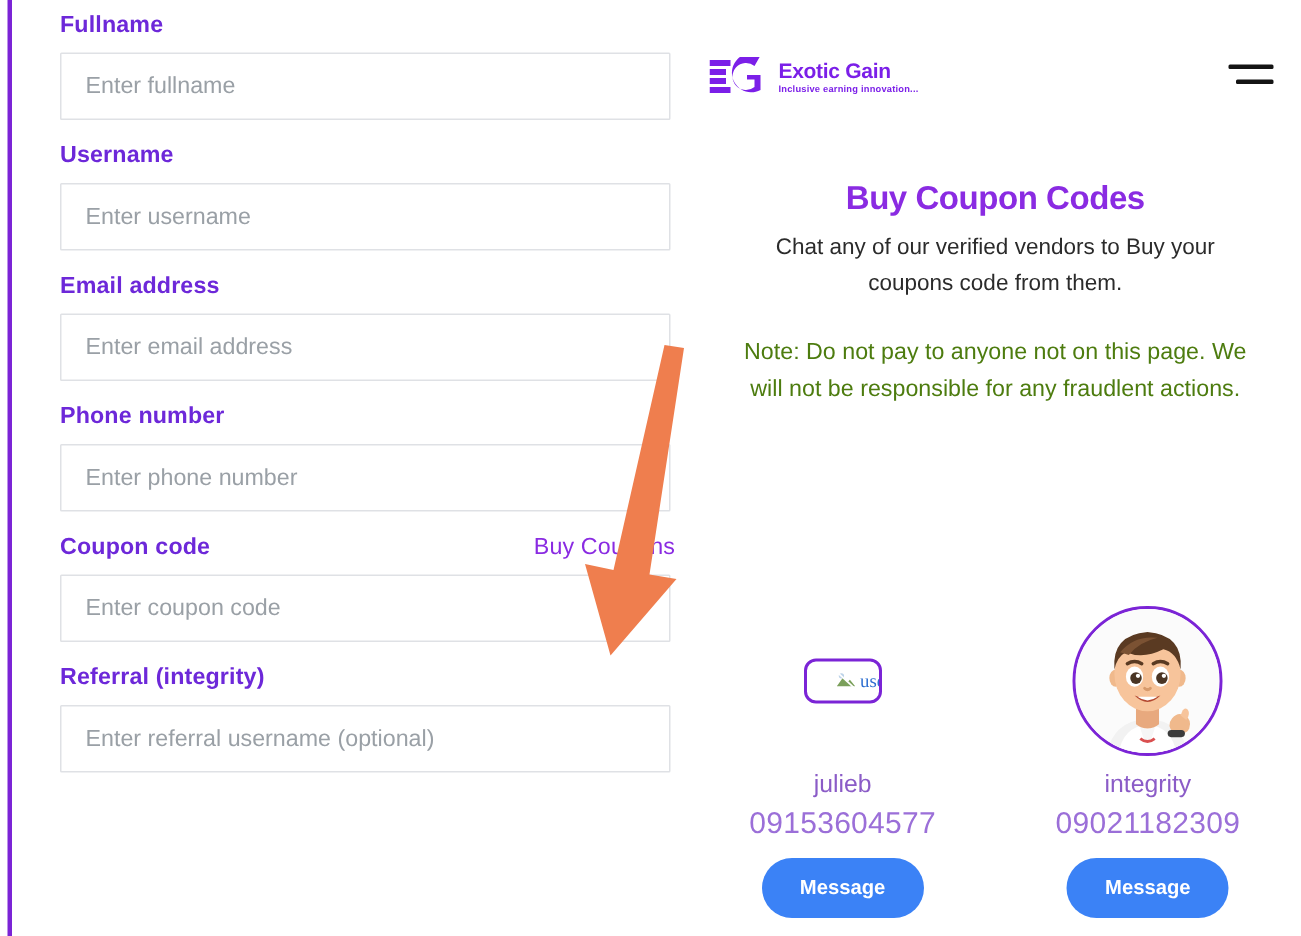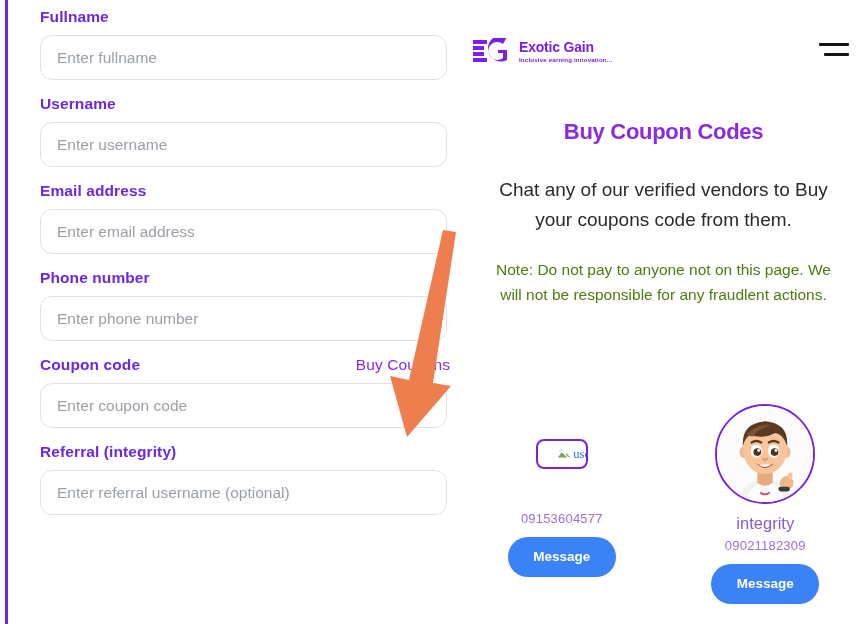--- a/index.html
+++ b/index.html
@@ -33,21 +33,21 @@
   .field-label {
     font-size: 15.5px; font-weight: 600; color: #6d28d9;
     letter-spacing: .1px;
   }
   .field-link {
     font-size: 15.5px; font-weight: 400; color: #8a2be2;
     cursor: pointer; letter-spacing: .1px;
   }
   .field-input {
     width: 407px; height: 45px;
-    border: 1px solid #dfe1e5; border-radius: 12px;
+    border: 1px solid #dfe1e5; border-radius: 1px;
     background: #fff;
     font-family: "Liberation Sans", sans-serif;
     font-size: 15.5px; color: #3c4043;
     padding: 0 16px;
     outline: none;
   }
   .field-input::placeholder { color: #9aa0a6; }
 
   
   .right-col {
@@ -83,22 +83,22 @@
   .hamburger span:last-child  { width: 25px; margin-left: 5px; }
 
   .headline {
     text-align: center;
     font-size: 22px; font-weight: 700; color: #8a2be2;
     letter-spacing: -.3px;
     margin-top: 27px;
   }
   .sub-text {
     text-align: center;
-    font-size: 19px; color: #2b2b2b; line-height: 1.6;
-    margin: 30px auto 0; width: 330px;
+    font-size: 15px; color: #2b2b2b; line-height: 1.6;
+    margin: 8px auto 0; width: 330px;
   }
   .note-text {
     text-align: center;
     font-size: 15.5px; color: #4d7c0f; line-height: 1.6;
     margin: 22px auto 0; width: 355px;
   }
 
   
   .vendors {
     position: absolute; left: 0; top: 402px;
@@ -125,21 +125,21 @@
   .avatar-photo {
     width: 100px; height: 100px; border-radius: 50%;
     border: 2px solid #7b24d6; overflow: hidden; background: #fff;
   }
   .avatar-photo svg { display: block; width: 100%; height: 100%; }
 
   .vendor-name {
     font-size: 16.5px; color: #8b5cc7; margin-top: 8px;
   }
   .vendor-phone {
-    font-size: 13px; color: #9b6fd8; margin-top: 5px; letter-spacing: .2px;
+    font-size: 20px; color: #9b6fd8; margin-top: 5px; letter-spacing: .2px;
   }
   .msg-btn {
     display: inline-block; margin-top: 11px;
     width: 108px; height: 40px; line-height: 40px;
     background: #3b82f6; color: #fff;
     font-size: 13.5px; font-weight: 700;
     border: none; border-radius: 22px;
     font-family: "Liberation Sans", sans-serif;
     cursor: pointer;
   }
@@ -237,20 +237,21 @@
         <div class="avatar-wrap">
           <div class="avatar-broken">
             <svg class="broken-glyph" viewBox="0 0 16 16">
               <path d="M1 12 L6 5 L9 9 L11 7 L15 12 Z" fill="#7ba05b"></path>
               <circle cx="4.5" cy="4" r="2" fill="#bcd2e8"></circle>
               <path d="M2 2 L14 13" stroke="#ffffff" stroke-width="1.4" fill="none"></path>
             </svg>
             <span class="broken-alt">user</span>
           </div>
         </div>
+        <div class="vendor-name">julieb</div>
         <div class="vendor-phone">09153604577</div>
         <button class="msg-btn">Message</button>
       </div>
 
       <div class="vendor">
         <div class="avatar-wrap">
           <div class="avatar-photo">
             <svg viewBox="0 0 100 100">
               <rect width="100" height="100" fill="#fbfbfb"></rect>
 

